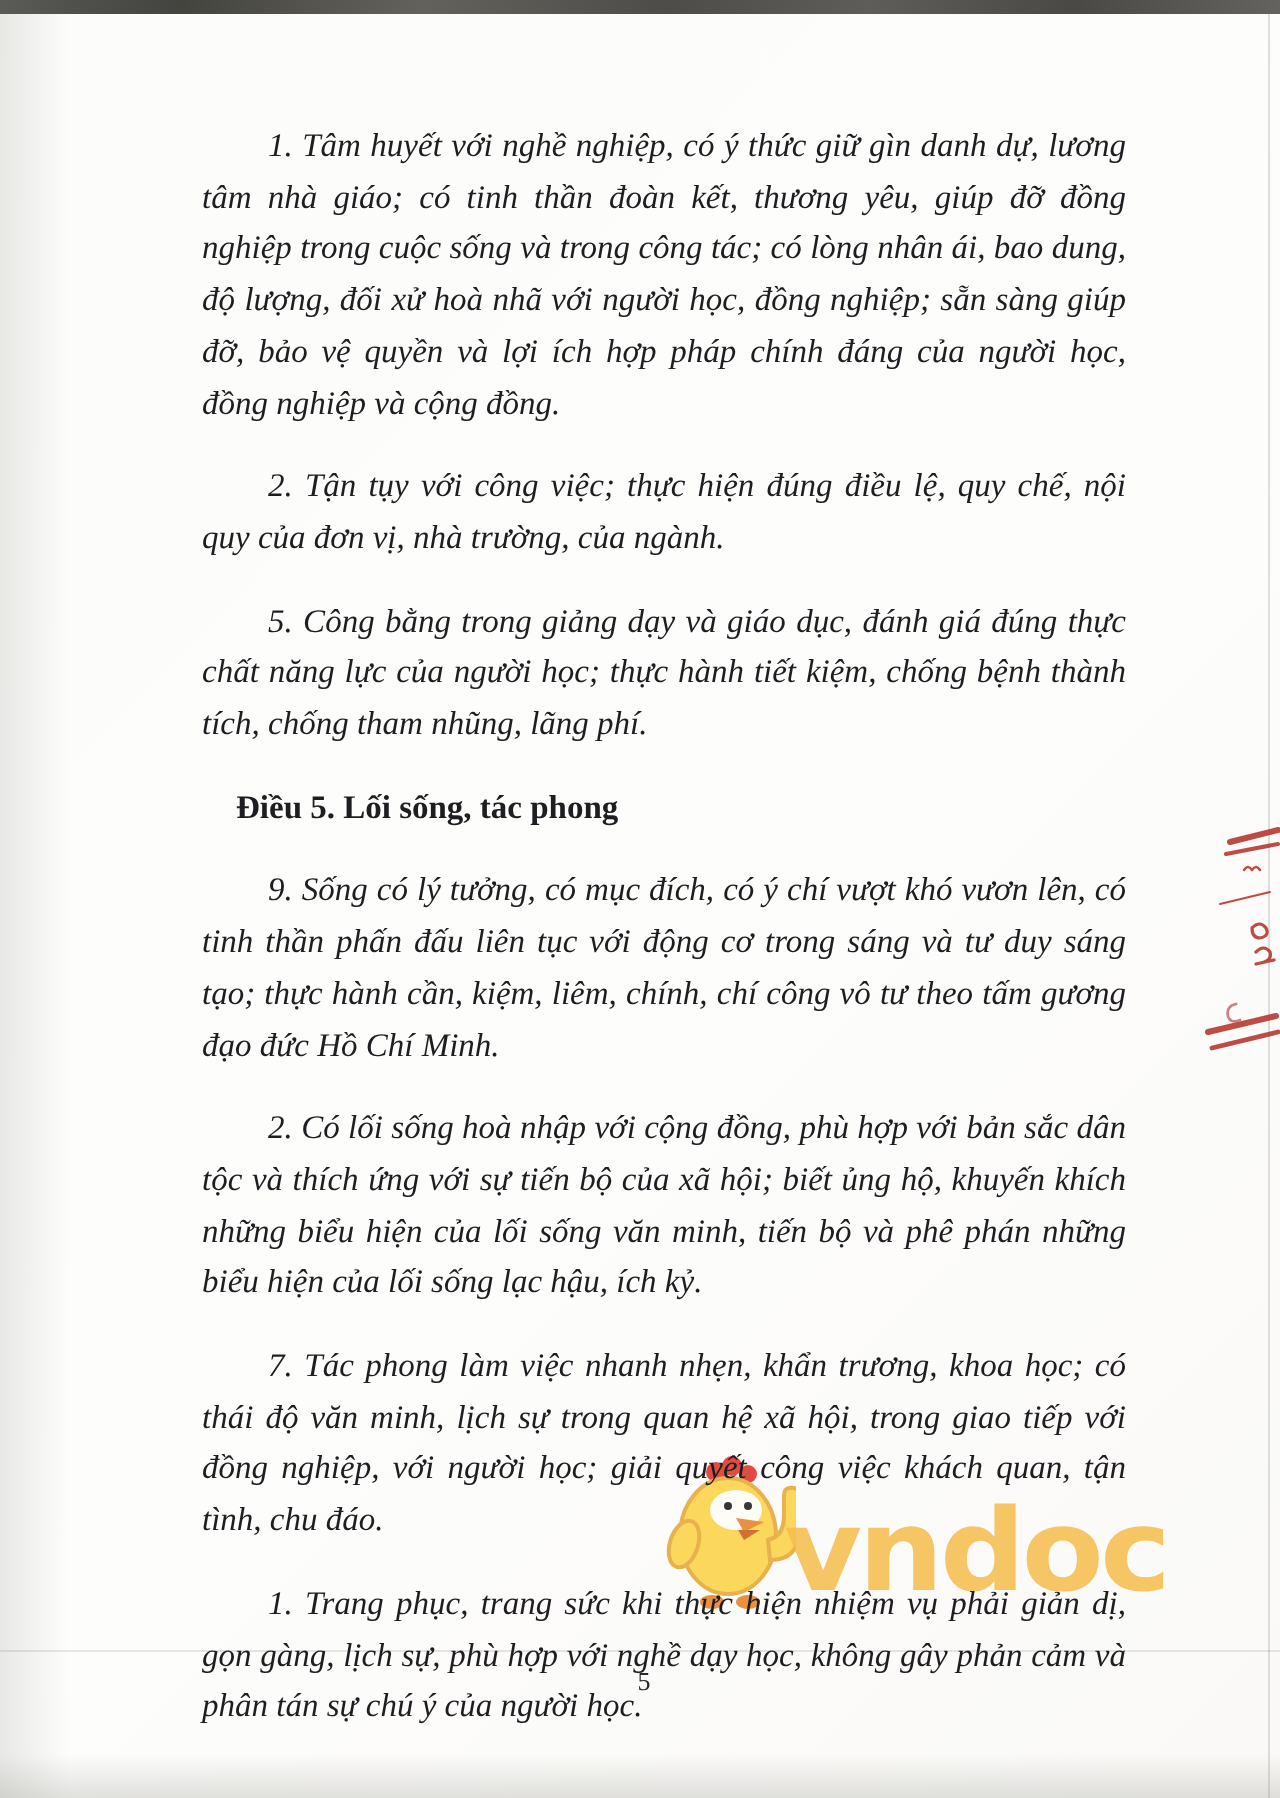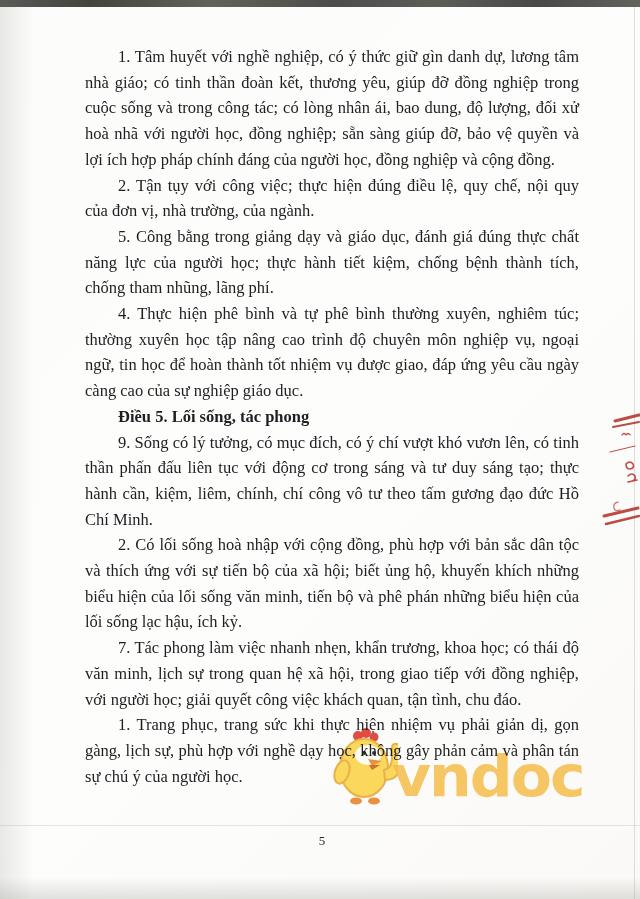--- a/index.html
+++ b/index.html
@@ -43,21 +43,21 @@
     color: #1e1e22;
     font-size: 16.5px;
     line-height: 25.7px;
     text-align: justify;
   }
   .content h2 {
     margin: 0; padding-left: 33px;
     font-size: 16.5px; font-weight: bold;
     text-align: left;
   }
-  .content p { margin: 0; text-indent: 33px; }
+  .content p { margin: 16px; text-indent: 33px; font-style: italic; }
   .page-number {
     position: absolute; top: 833px; left: 0; width: 644px;
     text-align: center; font-size: 13px; color: #2a2a2e;
     z-index: 2;
   }
   
   .watermark {
     position: absolute; top: 728px; left: 332px;
     z-index: 1; display: flex; align-items: flex-end;
   }
@@ -109,21 +109,20 @@
       <ellipse cx="24" cy="73" rx="6" ry="3.5" fill="#e8862c"></ellipse>
       <ellipse cx="42" cy="73" rx="6" ry="3.5" fill="#e8862c"></ellipse>
     </svg>
     <span class="wm-text">vndoc</span>
   </div>
 
   <main class="content">
     <p>1. Tâm huyết với nghề nghiệp, có ý thức giữ gìn danh dự, lương tâm nhà giáo; có tinh thần đoàn kết, thương yêu, giúp đỡ đồng nghiệp trong cuộc sống và trong công tác; có lòng nhân ái, bao dung, độ lượng, đối xử hoà nhã với người học, đồng nghiệp; sẵn sàng giúp đỡ, bảo vệ quyền và lợi ích hợp pháp chính đáng của người học, đồng nghiệp và cộng đồng.</p>
     <p>2. Tận tụy với công việc; thực hiện đúng điều lệ, quy chế, nội quy của đơn vị, nhà trường, của ngành.</p>
     <p>5. Công bằng trong giảng dạy và giáo dục, đánh giá đúng thực chất năng lực của người học; thực hành tiết kiệm, chống bệnh thành tích, chống tham nhũng, lãng phí.</p>
-    <p>4. Thực hiện phê bình và tự phê bình thường xuyên, nghiêm túc; thường xuyên học tập nâng cao trình độ chuyên môn nghiệp vụ, ngoại ngữ, tin học để hoàn thành tốt nhiệm vụ được giao, đáp ứng yêu cầu ngày càng cao của sự nghiệp giáo dục.</p>
     <h2>Điều 5. Lối sống, tác phong</h2>
     <p>9. Sống có lý tưởng, có mục đích, có ý chí vượt khó vươn lên, có tinh thần phấn đấu liên tục với động cơ trong sáng và tư duy sáng tạo; thực hành cần, kiệm, liêm, chính, chí công vô tư theo tấm gương đạo đức Hồ Chí Minh.</p>
     <p>2. Có lối sống hoà nhập với cộng đồng, phù hợp với bản sắc dân tộc và thích ứng với sự tiến bộ của xã hội; biết ủng hộ, khuyến khích những biểu hiện của lối sống văn minh, tiến bộ và phê phán những biểu hiện của lối sống lạc hậu, ích kỷ.</p>
     <p>7. Tác phong làm việc nhanh nhẹn, khẩn trương, khoa học; có thái độ văn minh, lịch sự trong quan hệ xã hội, trong giao tiếp với đồng nghiệp, với người học; giải quyết công việc khách quan, tận tình, chu đáo.</p>
     <p>1. Trang phục, trang sức khi thực hiện nhiệm vụ phải giản dị, gọn gàng, lịch sự, phù hợp với nghề dạy học, không gây phản cảm và phân tán sự chú ý của người học.</p>
   </main>
 
   <svg class="red-marks" width="42" height="125" viewBox="0 0 42 125">
     <g stroke="#b5342c" fill="none" stroke-linecap="round" opacity="0.88">
       <path d="M17 9 L41 3" stroke-width="3"></path>

